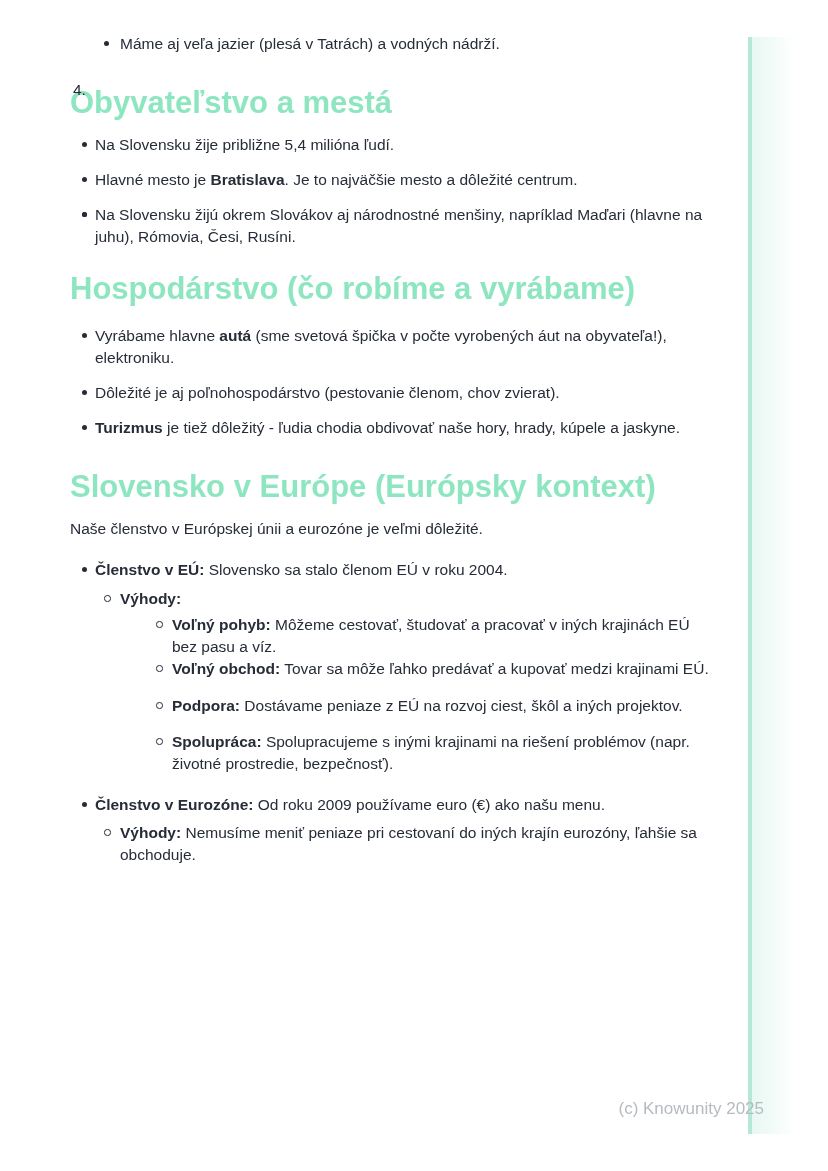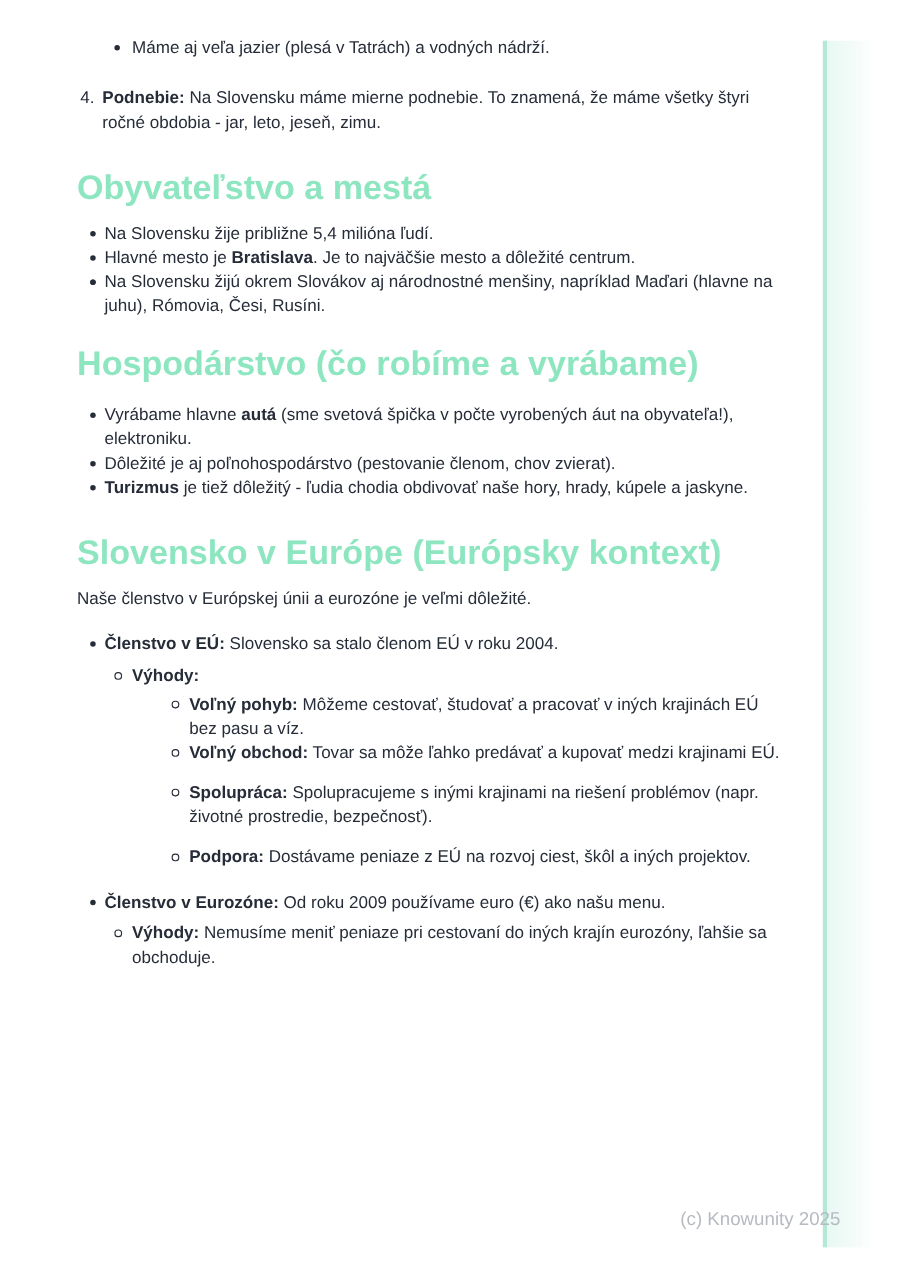--- a/index.html
+++ b/index.html
@@ -48,21 +48,21 @@
   .oli .num{position:absolute;left:3px;top:0;}
   .mt4{margin-top:4px;}
   .mt6{margin-top:6px;}
   .mt7{margin-top:7px;}
   .mt13{margin-top:0;}
   .mt14{margin-top:14px;}
   .mt15{margin-top:15px;}
   .mt16{margin-top:16px;}
   .mt19{margin-top:19px;}
   .mt21{margin-top:21px;}
-  .gap13>li+li{}
+  .gap13>li+li{margin-top:13px;}
   .footer{
     position:absolute;top:1101px;right:64px;
     font-size:17px;line-height:16px;color:var(--footer);
   }
 </style>
 </head>
 <body>
 
 <div class="page">
 
@@ -72,21 +72,20 @@
 
     <ul>
       <li class="lv2 disc">
         <span class="marker"></span>
         <span class="txt"><span>Máme aj veľa jazier (plesá v Tatrách) a vodných nádrží.</span><b></b><span></span></span>
       </li>
     </ul>
 
     <div class="oli">
       <span class="num">4.</span>
-      <span class="txt"><b>Podnebie:</b><span> Na Slovensku máme mierne podnebie. To znamená, že máme všetky štyri ročné obdobia - jar, leto, jeseň, zimu.</span></span>
     </div>
 
     <h2>Obyvateľstvo a mestá</h2>
     <ul class="gap13 mt16">
       <li class="lv1 disc">
         <span class="marker"></span>
         <span class="txt"><span>Na Slovensku žije približne 5,4 milióna ľudí.</span><b></b><span></span></span>
       </li>
       <li class="lv1 disc">
         <span class="marker"></span>
@@ -129,27 +128,27 @@
         <span class="txt"><b>Výhody:</b></span>
       </li>
       <li class="lv3 circle mt4">
         <span class="marker"></span>
         <span class="txt"><b>Voľný pohyb:</b><span> Môžeme cestovať, študovať a pracovať v iných krajinách EÚ bez pasu a víz.</span></span>
       </li>
       <li class="lv3 circle mt13">
         <span class="marker"></span>
         <span class="txt"><b>Voľný obchod:</b><span> Tovar sa môže ľahko predávať a kupovať medzi krajinami EÚ.</span></span>
       </li>
+      <li class="lv3 circle mt15">
+        <span class="marker"></span>
+        <span class="txt"><b>Podpora:</b><span> Dostávame peniaze z EÚ na rozvoj ciest, škôl a iných projektov.</span></span>
+      </li>
       <li class="lv3 circle mt14">
         <span class="marker"></span>
         <span class="txt"><b>Spolupráca:</b><span> Spolupracujeme s inými krajinami na riešení problémov (napr. životné prostredie, bezpečnosť).</span></span>
-      </li>
-      <li class="lv3 circle mt15">
-        <span class="marker"></span>
-        <span class="txt"><b>Podpora:</b><span> Dostávame peniaze z EÚ na rozvoj ciest, škôl a iných projektov.</span></span>
       </li>
       <li class="lv1 disc mt19">
         <span class="marker"></span>
         <span class="txt"><b>Členstvo v Eurozóne:</b><span> Od roku 2009 používame euro (€) ako našu menu.</span></span>
       </li>
       <li class="lv2 circle mt6">
         <span class="marker"></span>
         <span class="txt"><b>Výhody:</b><span> Nemusíme meniť peniaze pri cestovaní do iných krajín eurozóny, ľahšie sa obchoduje.</span></span>
       </li>
     </ul>

